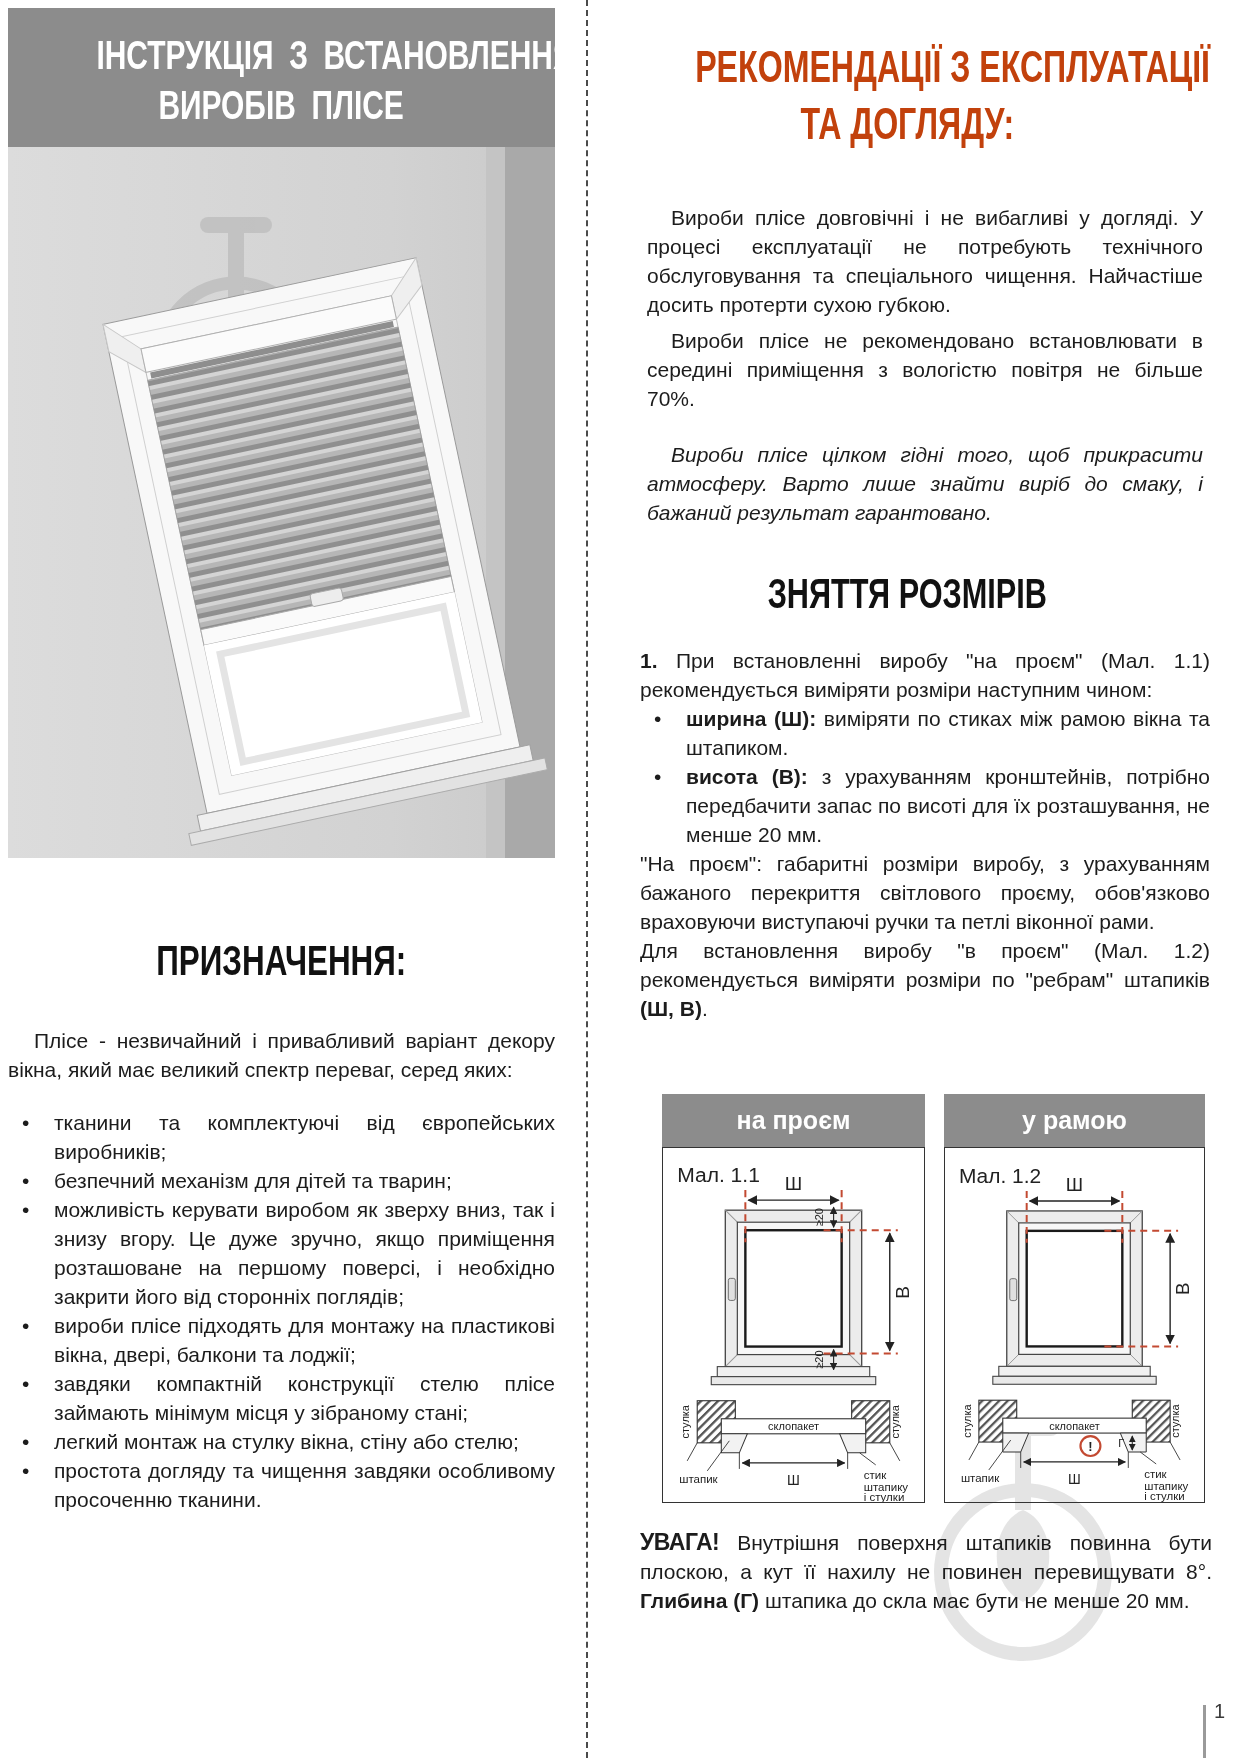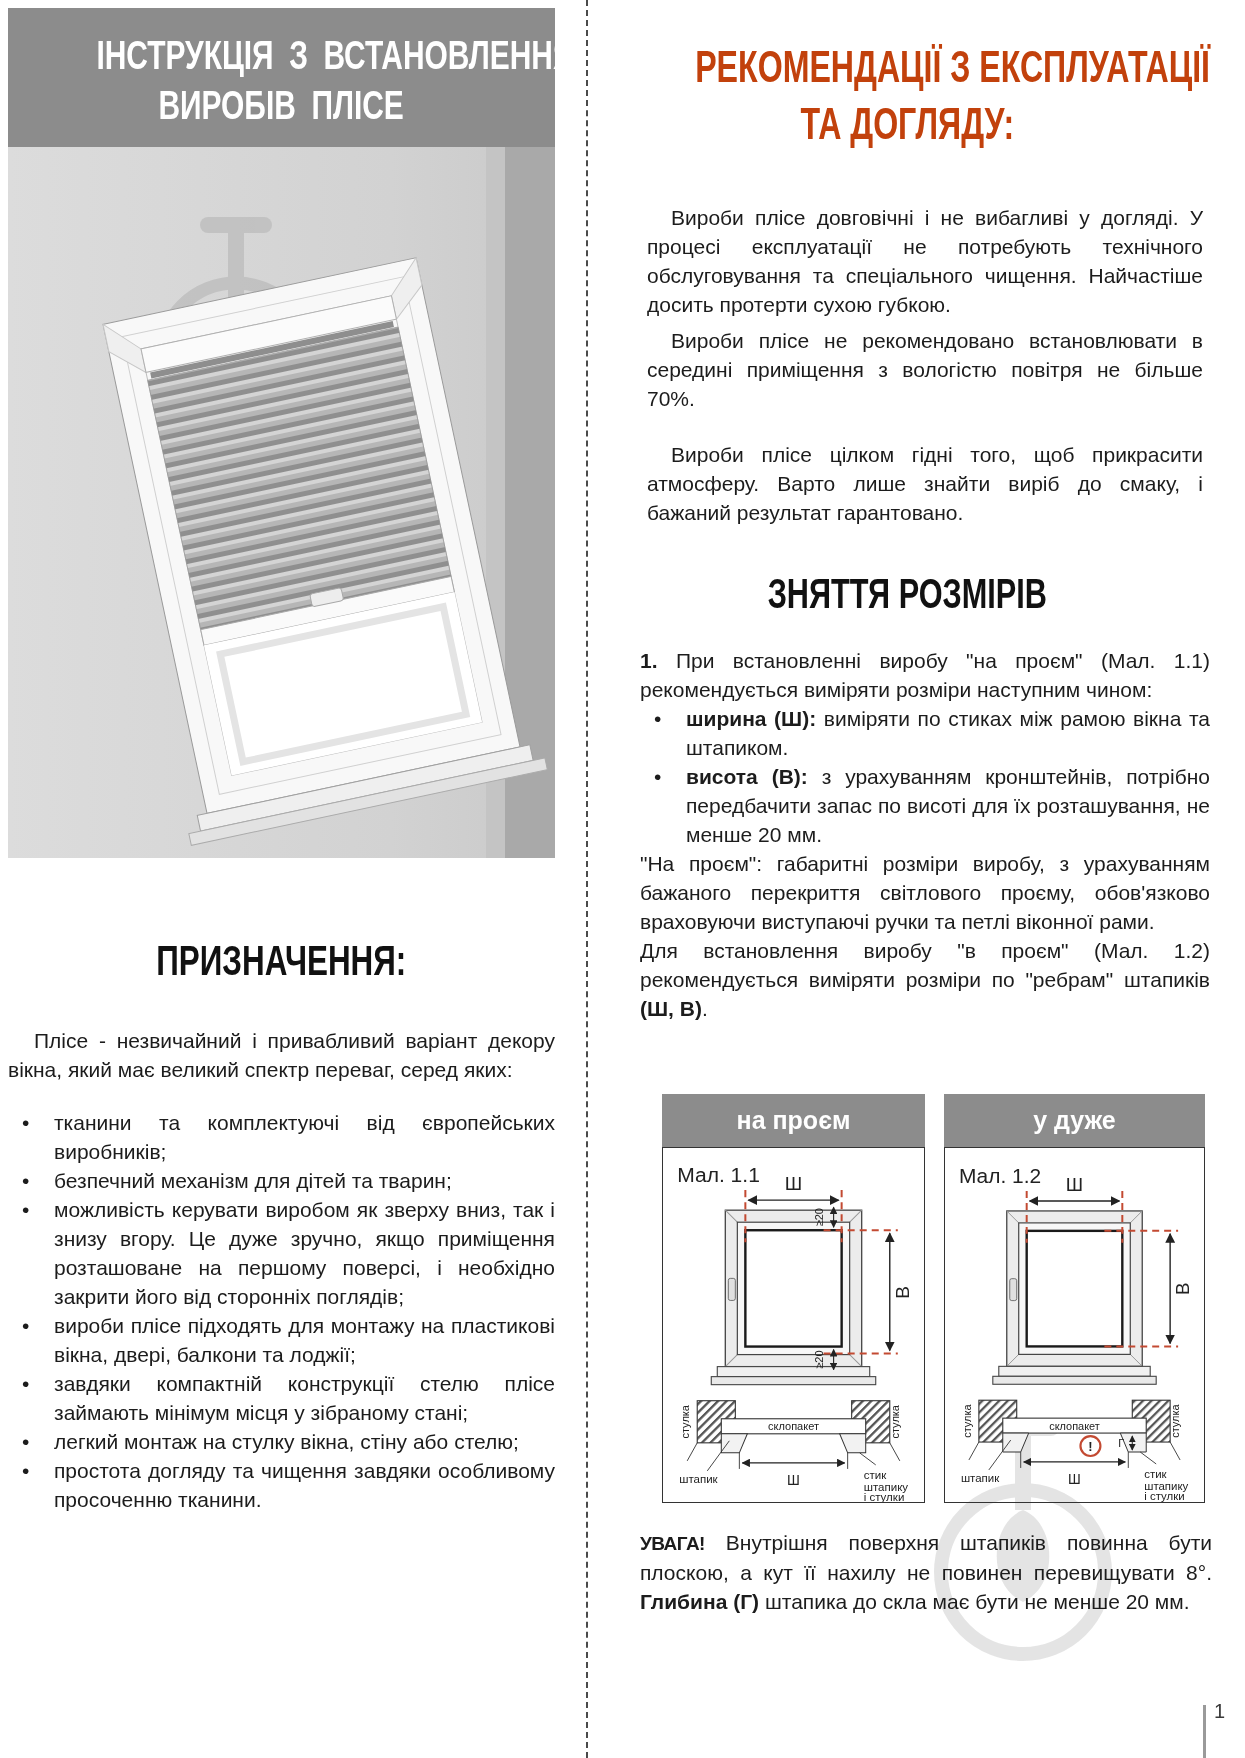--- a/index.html
+++ b/index.html
@@ -25,21 +25,21 @@
   .divider{position:absolute;left:586px;top:0;height:1758px;width:0;border-left:2px dashed #4a4a4a;}
 
   
   .care-head{position:absolute;left:600px;top:38px;width:615px;text-align:center;
              font-size:44px;line-height:57px;font-weight:bold;color:#c2410c;}
   .care-body{position:absolute;left:640px;top:196px;width:570px;font-size:21px;line-height:29px;
              text-align:justify;}
   .care-body p{margin:7px;}
   .care-body .p1{text-indent:24px;}
   .care-body .p2{text-indent:24px;margin-bottom:27px;}
-  .care-body .p3{text-indent:24px;}
+  .care-body .p3{text-indent:24px;font-style:italic;}
   .measure-head{position:absolute;left:600px;top:570px;width:615px;text-align:center;
                 font-size:42px;font-weight:bold;color:#111;}
   .measure-body{position:absolute;left:640px;top:646px;width:570px;font-size:21px;line-height:29px;
                 text-align:justify;}
   .measure-body p{margin:0;}
 
   
   .panel{position:absolute;z-index:1;}
   .panel1{left:662px;top:1094px;width:263px;}
   .panel2{left:944px;top:1094px;width:261px;}
@@ -51,21 +51,21 @@
   .t-fig{font-size:21px;fill:#333;}
   .t-dim{font-size:19px;}
   .t-dim2{font-size:14px;}
   .t-small{font-size:11px;}
   .t-label{font-size:11.5px;}
   .rd{stroke:#c34a32;stroke-width:2;stroke-dasharray:7 5;fill:none;}
 
   
   .attention{position:absolute;left:640px;top:1528px;width:572px;font-size:21px;line-height:29px;
              text-align:justify;z-index:1;}
-  .attention .lead{font-weight:bold;font-size:19px;letter-spacing:-0.5px;}
+  .attention .lead{font-weight:bold;font-size:23px;letter-spacing:-0.5px;}
   .attention .bold{font-weight:bold;}
 
   
   .wm2{position:absolute;left:905px;top:1412px;z-index:0;}
   .pagebar{position:absolute;left:1203px;top:1705px;width:3px;height:53px;background:#9a9a9a;}
   .pagenum{position:absolute;left:1214px;top:1700px;font-size:20px;color:#3a3a3a;}
 </style>
 </head>
 <body>
 
@@ -246,21 +246,21 @@
         <text class="t-dim2" x="130" y="336" text-anchor="middle">Ш</text>
         <path d="M196,304L212,316" stroke="#333" stroke-width="0.9"></path>
         <text class="t-label" x="200" y="330">стик</text>
         <text class="t-label" x="200" y="342">штапику</text>
         <text class="t-label" x="200" y="352">і стулки</text>
       </svg>
     </div>
   </div>
 
   <div class="panel panel2">
-    <div class="band">у дуже</div>
+    <div class="band">у рамою</div>
     <div class="dia-body">
       <svg class="dia-svg" viewBox="0 0 260 353">
         <defs>
           <pattern id="d2h" patternUnits="userSpaceOnUse" width="6" height="6" patternTransform="rotate(45)">
             <rect width="6" height="6" fill="#ffffff"></rect>
               <rect width="2.3" height="6" fill="#555"></rect>
           </pattern>
           <marker id="d2a" viewBox="0 0 10 10" refX="9" refY="5" markerWidth="7" markerHeight="7" orient="auto-start-reverse">
             <path d="M0,0L10,5L0,10z" fill="#222"></path>
           </marker>

